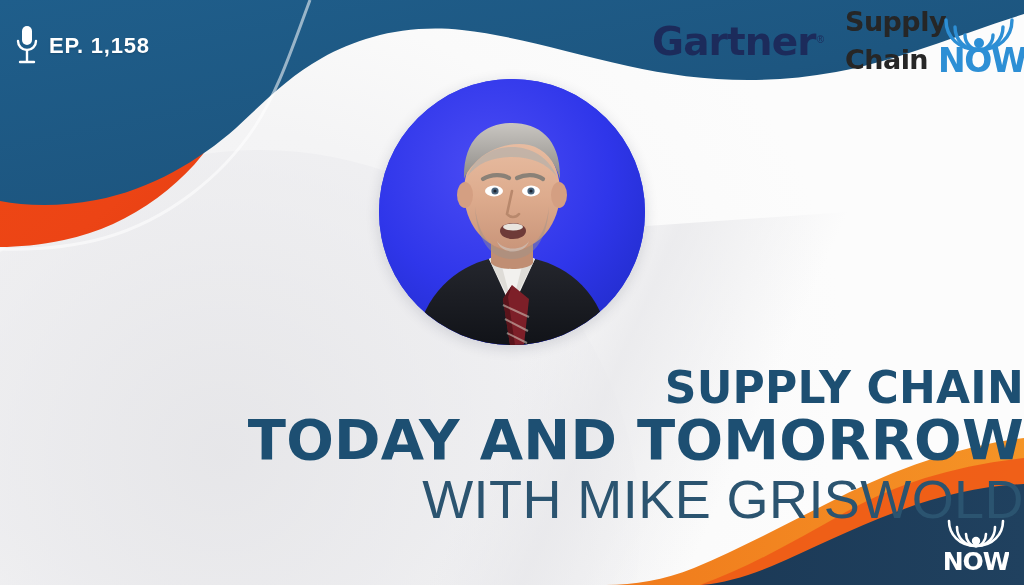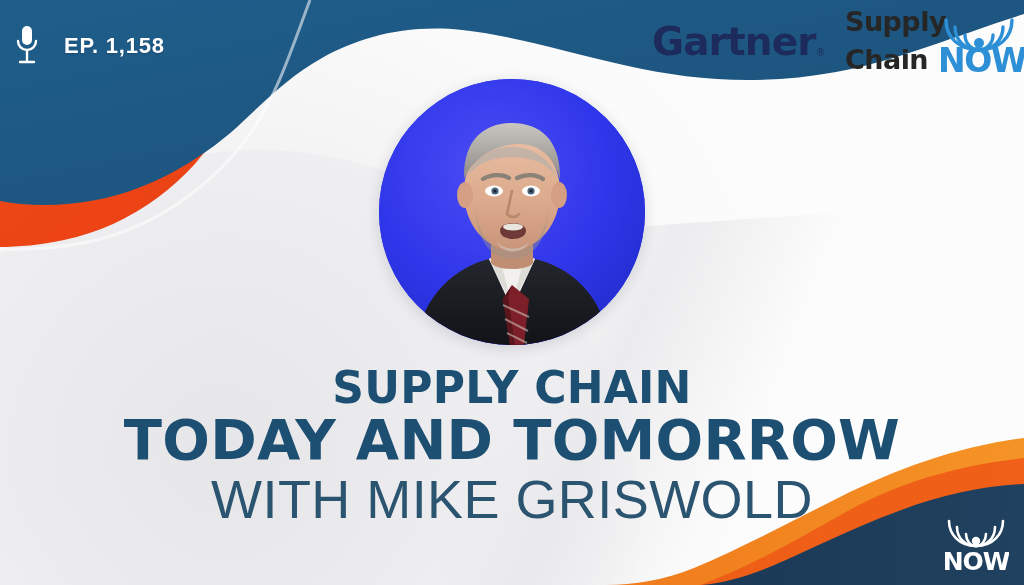--- a/index.html
+++ b/index.html
@@ -38,38 +38,38 @@
     transform:rotate(-4deg);
     pointer-events:none;
   }
 
   
   .wave-svg{ position:absolute; left:0; top:0; width:1024px; height:585px; pointer-events:none; }
 
   
   .ep-badge{
     position:absolute; left:14px; top:24px;
-    display:flex; align-items:center; gap:24px;
+    display:flex; align-items:center; gap:9px;
     z-index:6;
   }
   .mic-icon{ width:26px; height:44px; display:block; }
   .ep-label{
     color:#ffffff;
     font-size:22px;
     font-weight:700;
     letter-spacing:.035em;
     text-shadow:0 1px 2px rgba(0,0,0,.18);
     white-space:nowrap;
   }
 
   
   .gartner-logo{
     position:absolute; left:652px; top:22px;
     z-index:7;
-    display:flex; align-items:flex-end;
+    display:flex; align-items:center;
   }
   .gartner-word{
     font-family:"DejaVu Sans", sans-serif;
     font-size:39px;
     font-weight:700;
     color:#1c2b5b;
     letter-spacing:-.022em;
     line-height:1;
   }
   .gartner-reg{
@@ -116,21 +116,21 @@
     z-index:5;
     box-shadow:0 3px 14px rgba(30,40,60,.16);
     background:#2c3bea;
   }
   .portrait-svg{ width:266px; height:266px; display:block; }
 
   
   .title-block{
     position:absolute;
     left:0; right:0; top:366px;
-    text-align:center;
+    text-align:right;
     z-index:6;
   }
   .title-line1, .title-line2{
     color:#1d4f72;
     font-family:"DejaVu Sans", sans-serif;
     font-weight:700;
     letter-spacing:.005em;
     line-height:1.0;
   }
   .title-line1{ font-size:44px; }

